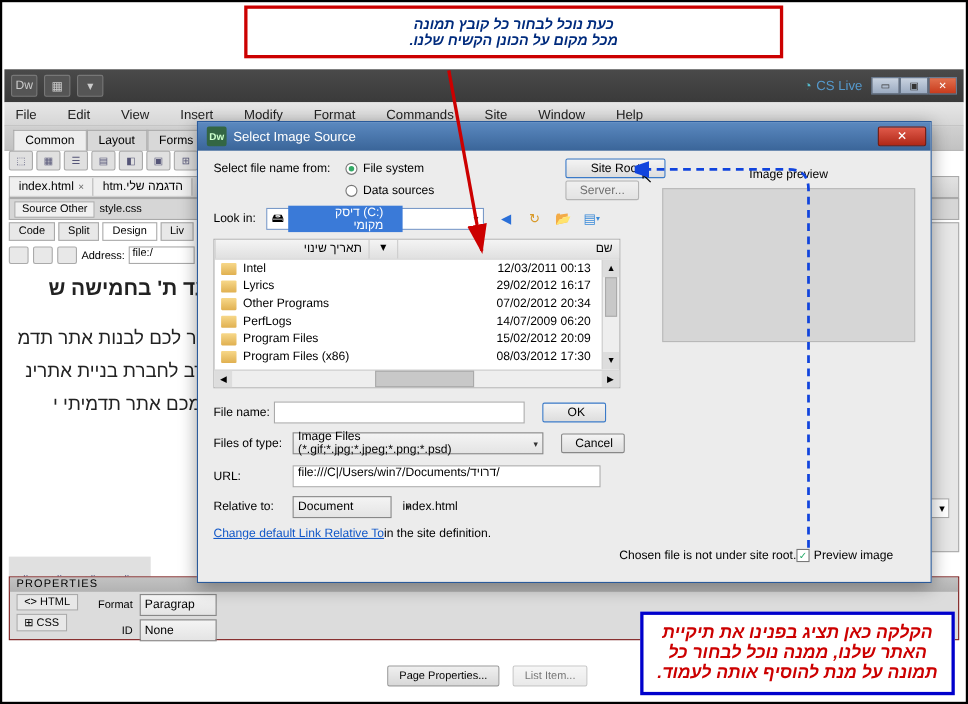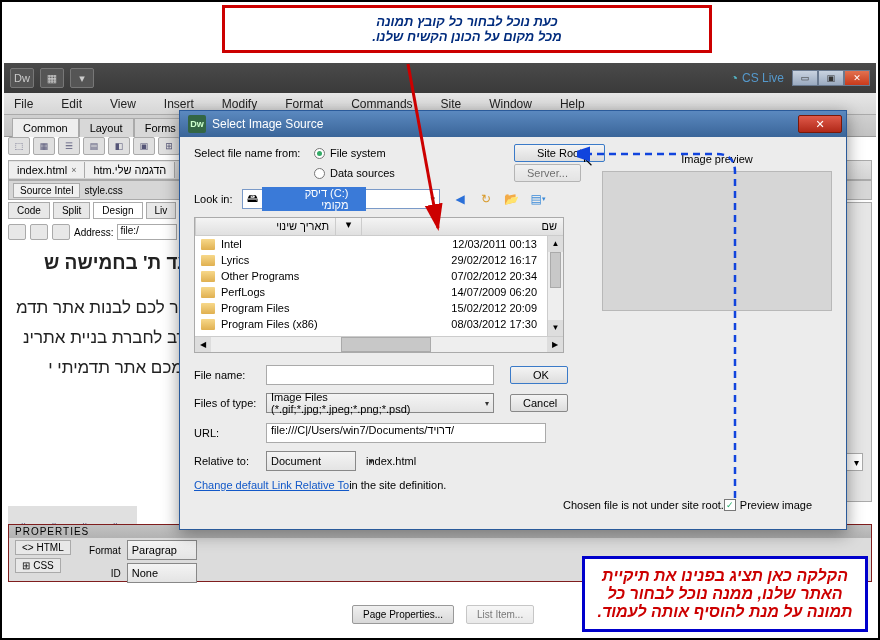--- a/index.html
+++ b/index.html
@@ -189,21 +189,21 @@
     <span class="doctab">
         <span>index.html</span>
         <span class="x">×</span>
       </span>
     <span class="doctab">
         <span>htm.הדגמה שלי</span>
       </span>
   </div>
 
   <div class="srcrow">
-    <span class="srcbtn">Source Intel</span>
+    <span class="srcbtn">Source Other</span>
     <span>style.css</span>
   </div>
 
   <div class="viewrow">
     <span class="vbtn">Code</span>
     <span class="vbtn">Split</span>
     <span class="vbtn active">Design</span>
     <span class="vbtn">Liv</span>
   </div>
 
@@ -322,21 +322,21 @@
           </div>
         </div>
       </div>
 
       <div class="preview-pane">
         <div class="preview-lbl">Image preview</div>
         <div class="preview-box"></div>
       </div>
 
       <div class="row" style="margin-top:12px">
-        <span style="width:72px">File name:</span>
+        <span style="width:55px">File name:</span>
         <span class="textin" style="width:228px"></span>
         <span style="margin-left:16px"><span class="btn primary" style="width:58px;text-align:center;display:inline-block">OK</span></span>
       </div>
       <div class="row">
         <span style="width:72px">Files of type:</span>
         <span class="selectin" style="width:228px">
             <span>Image Files (*.gif;*.jpg;*.jpeg;*.png;*.psd)</span>
             <span class="arr">▾</span>
           </span>
         <span style="margin-left:16px"><span class="btn" style="width:58px;text-align:center;display:inline-block">Cancel</span></span>

